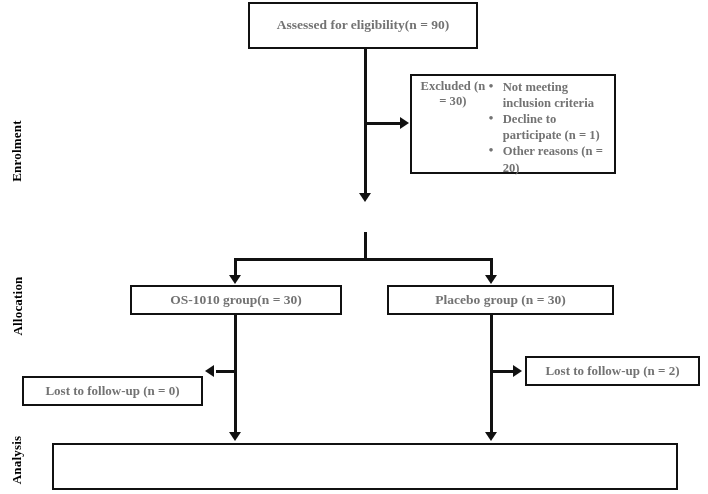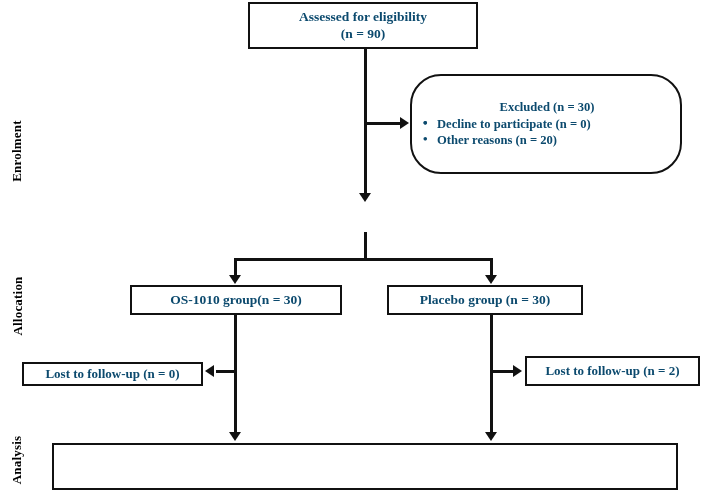--- a/index.html
+++ b/index.html
@@ -15,38 +15,38 @@
     font-family: "Liberation Serif", "DejaVu Serif", serif;
     overflow: hidden;
   }
   
   .box {
     position: absolute;
     box-sizing: border-box;
     border: 2px solid #111111;
     background: #ffffff;
     display: flex;
-    flex-direction: column;
+    flex-direction: row;
     align-items: center;
     justify-content: center;
     text-align: center;
     font-weight: bold;
-    color: #0c4a6e;
+    color: #737373;
     line-height: 1.22;
     z-index: 3;
   }
   .box .ln { display: block; white-space: nowrap; }
 
   #box-assessed   { left: 248px; top: 2px;   width: 230px; height: 47px;  font-size: 13.5px; }
-  #box-excluded   { left: 410px; top: 74px;  width: 272px; height: 100px; font-size: 12.6px;
-                    align-items: stretch; justify-content: center; padding: 3px 6px 3px 8px; border-radius: 31px; }
+  #box-excluded   { left: 410px; top: 74px;  width: 206px; height: 100px; font-size: 12.6px;
+                    align-items: stretch; justify-content: center; padding: 3px 6px 3px 8px; }
   #box-random     { left: 253px; top: 203px; width: 225px; height: 29px;  font-size: 13.5px; }
   #box-os1010     { left: 130px; top: 285px; width: 212px; height: 30px;  font-size: 13.5px; }
-  #box-placebo    { left: 387px; top: 285px; width: 196px; height: 30px;  font-size: 13.5px; }
-  #box-lost-left  { left: 22px;  top: 362px; width: 181px; height: 24px;  font-size: 13px; font-family: Liberation Serif, serif; }
+  #box-placebo    { left: 387px; top: 285px; width: 227px; height: 30px;  font-size: 13.5px; }
+  #box-lost-left  { left: 22px;  top: 376px; width: 181px; height: 30px;  font-size: 13px; font-family: Liberation Serif, serif; }
   #box-lost-right { left: 525px; top: 356px; width: 175px; height: 30px;  font-size: 13px; }
   #box-analyzed   { left: 52px;  top: 443px; width: 626px; height: 47px;  font-size: 13.5px; }
 
   
   .exc-title { text-align: center; font-weight: bold; display: block; margin-bottom: 1px; }
   .exc-list  { list-style: none; margin: 0; padding: 0; }
   .exc-list li {
     position: relative;
     padding-left: 17px;
     font-weight: bold;
@@ -145,24 +145,25 @@
   <div class="box" id="box-assessed">
     <span class="ln">Assessed for eligibility</span>
     <span class="ln">(n = 90)</span>
   </div>
 
   <div class="box" id="box-excluded">
     <span class="exc-title">Excluded (n = 30)</span>
     <ul class="exc-list">
       <li>
         <span class="bullet">•</span>
+        <span>Not meeting inclusion criteria</span>
       </li>
       <li>
         <span class="bullet">•</span>
-        <span>Decline to participate (n = 0)</span>
+        <span>Decline to participate (n = 1)</span>
       </li>
       <li>
         <span class="bullet">•</span>
         <span>Other reasons (n = 20)</span>
       </li>
     </ul>
   </div>
 
 
   <div class="box" id="box-os1010">

